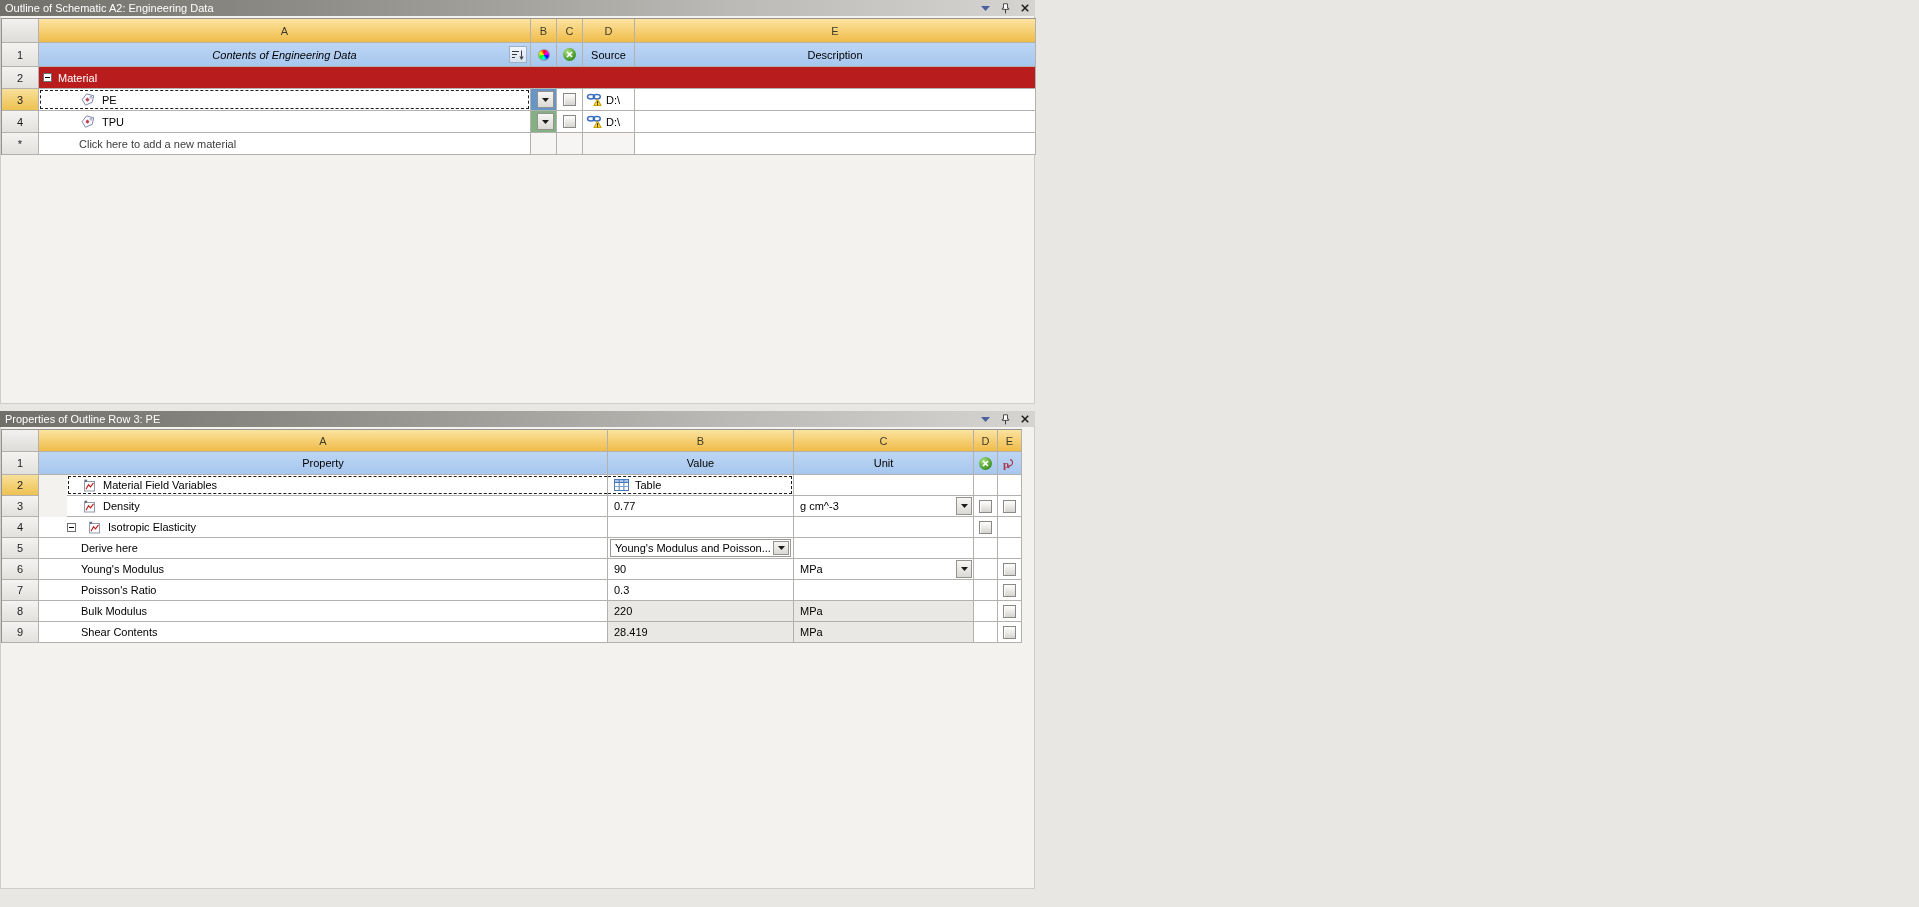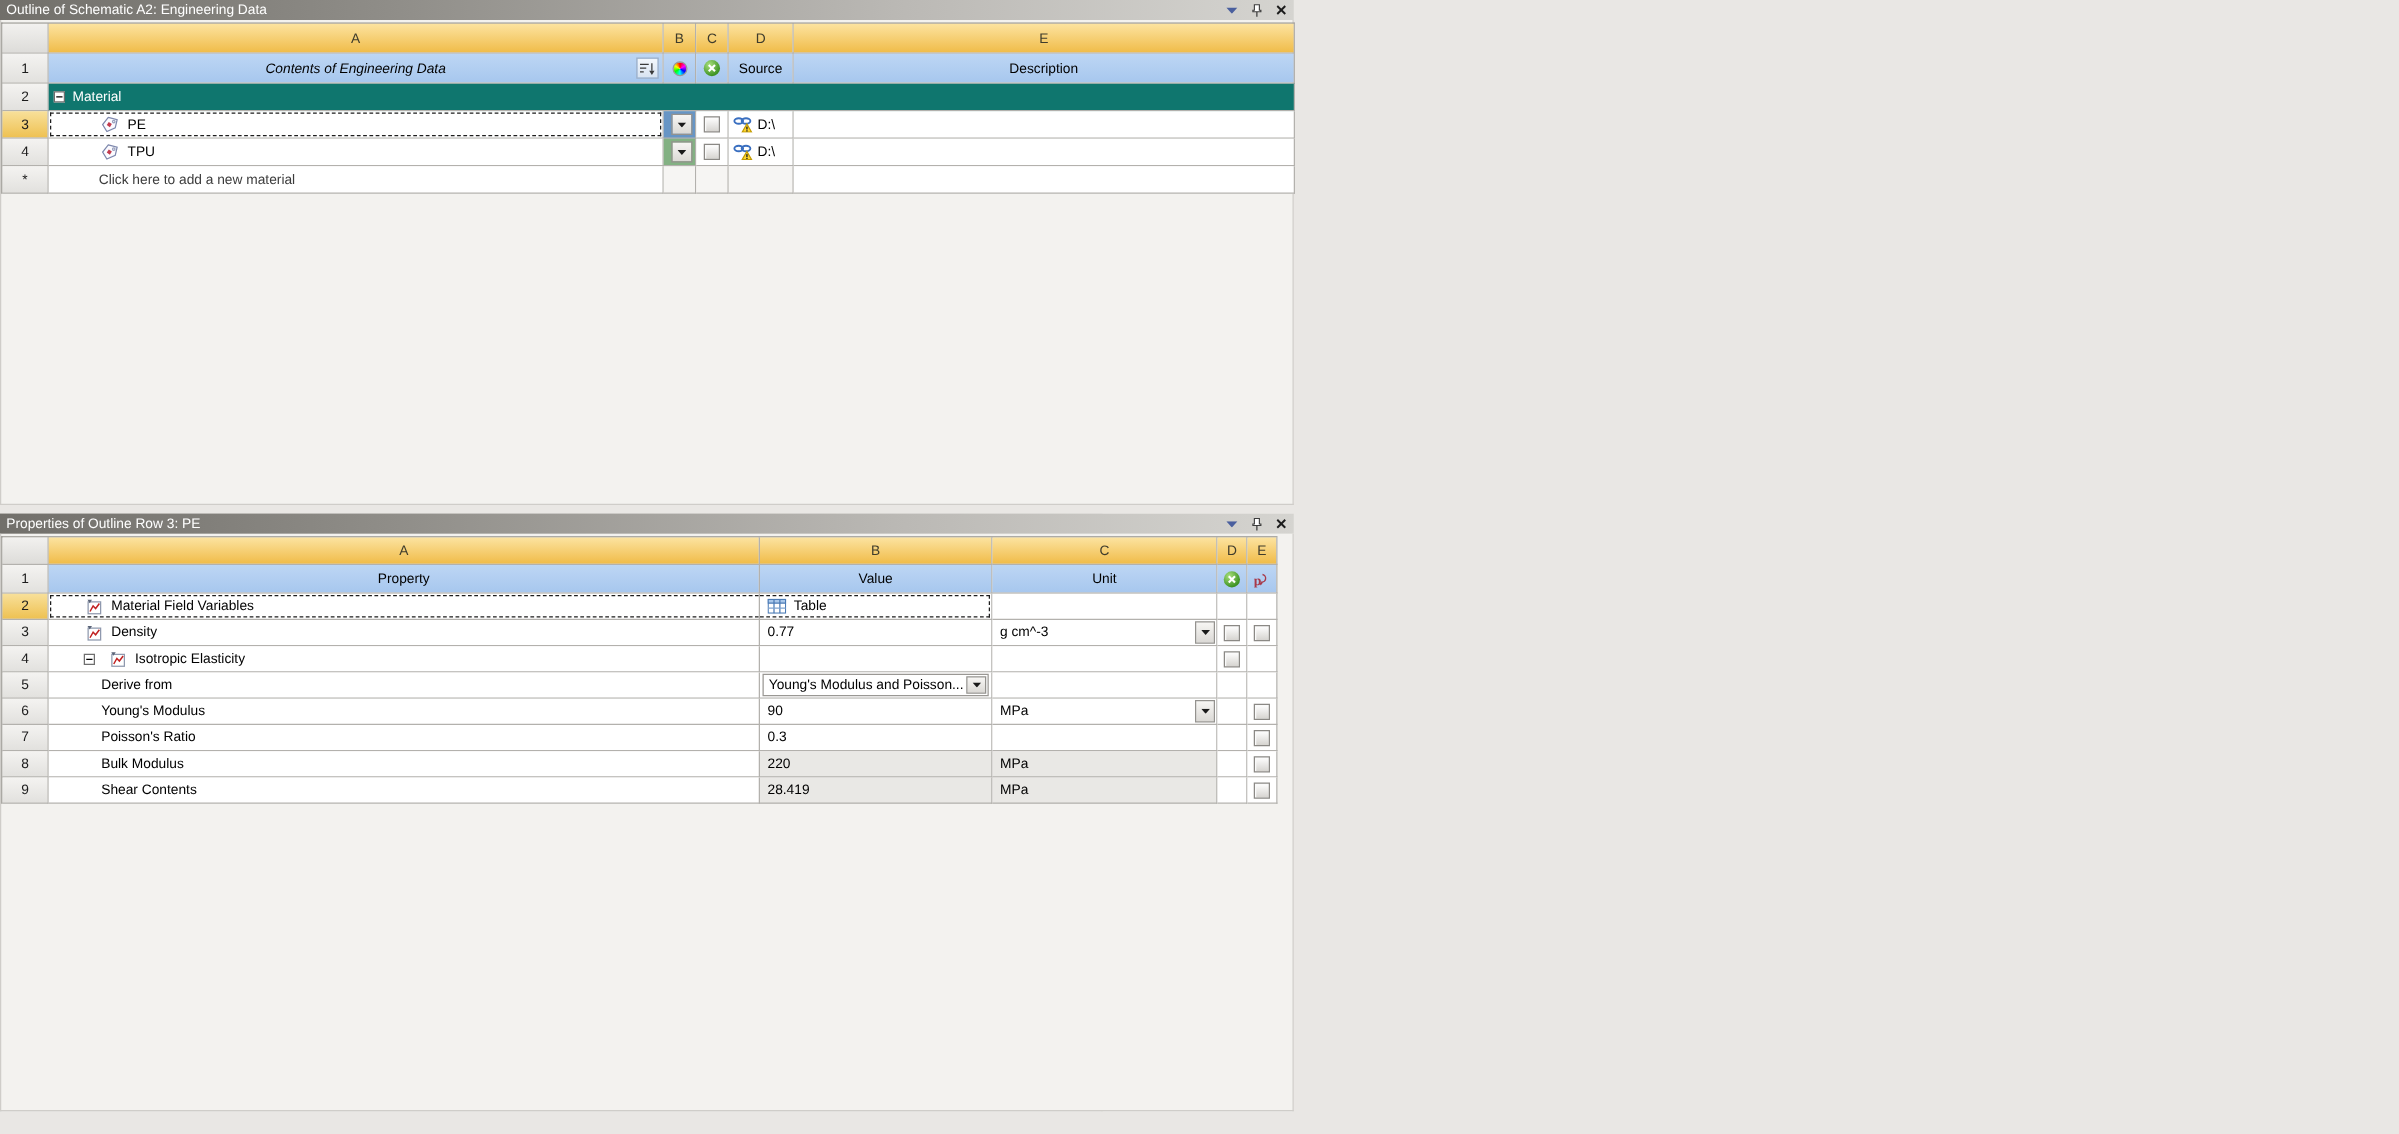--- a/index.html
+++ b/index.html
@@ -21,32 +21,32 @@
   .rel { position:relative;font-style:italic; }
   .cr { background:linear-gradient(#f2f1ef,#dddcd9); }
   .lt { background:linear-gradient(#fce3a0,#f0bc49); justify-content:center; color:#3f3c2c; }
   .rn { background:linear-gradient(#f4f3f1,#e2e1de); justify-content:center; color:#1c1c1c; }
   .numhl { background:linear-gradient(#f8e09a,#eec152); }
   .bhdr { background:linear-gradient(#bdd6f4,#a7c7ee); justify-content:center; color:#000; }
   .clip { justify-content:flex-start; }
   .w410 { width:410px; flex:none; text-align:center; }
   .w188 { width:188px; flex:none; text-align:center; }
 
-  .matgrp { background:#0f766e; color:#fff; padding-left:4px; gap:6px; }
+  .matgrp { background:#b91c1c; color:#fff; padding-left:4px; gap:6px; }
   .acell  { color:#000; }
   .acell .icw { margin-left:42px; margin-right:7px; }
   .selA { background:#c7c8e6; box-shadow:inset 0 0 0 2px #3a3a3a; }
   .addcell { color:#3c3c3c; padding-left:40px; }
   .dim { background:#f6f5f3; }
   .bcell { position:relative; }
   .ccell, .dechk { justify-content:center; }
   .dcell { padding-left:3px; gap:3px; }
 
   .pcellA { color:#000;padding-left:20px; }
-  .ind1 { padding-left:30px; }
+  .ind1 { padding-left:16px;margin-left:28px; }
   .ind2 { padding-left:42px; }
   .pcellA .colbox { margin-left:8px; margin-right:0; }
   .pcellA .icw.gml { margin-left:12px; }
   .pcellA .icw { margin-right:7px; }
   .vcell { padding-left:6px; gap:6px; }
   .ucell { padding-left:6px; }
   .gray { background:#e9e8e5; }
 
   .colbox { width:9px; height:9px; background:#fff; border:1px solid #6e6e6e; position:relative; flex:none; }
   .colbox::after { content:""; position:absolute; left:1px; right:1px; top:3px; border-top:1px solid #000; }
@@ -706,21 +706,21 @@
           <span>Isotropic Elasticity</span>
         </div>
         <div class="cell vcell"></div>
         <div class="cell ucell"></div>
         <div class="cell dechk">
           <span class="cb"></span>
         </div>
         <div class="cell dechk"></div>
         <div class="cell rn">5</div>
         <div class="cell pcellA ind2">
-          <span>Derive from</span>
+          <span>Derive here</span>
         </div>
         <div class="cell vcell">
           <span class="combo">
             <span>Young's Modulus and Poisson...</span>
             <span class="ddbtn">
               <svg width="7" height="4" viewBox="0 0 7 4">
                 <path d="M0 0 h7 L3.5 4 Z" fill="#1a1a1a"></path>
               </svg>
             </span>
           </span>

